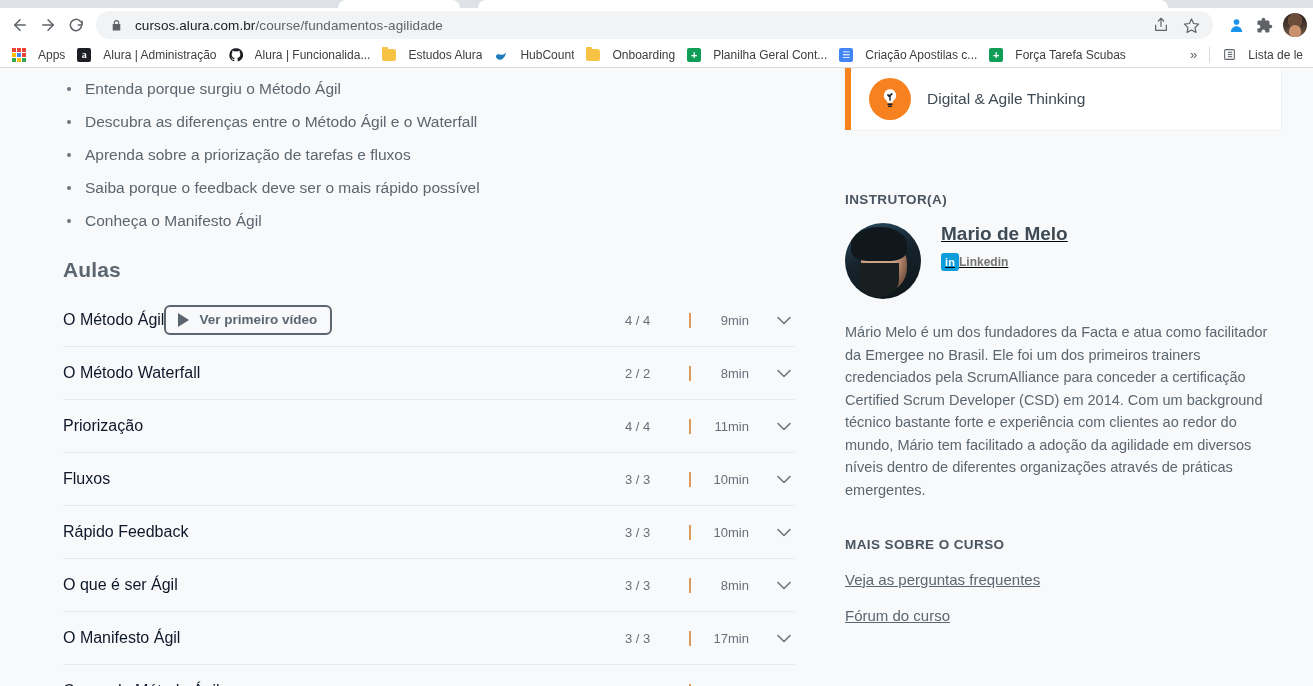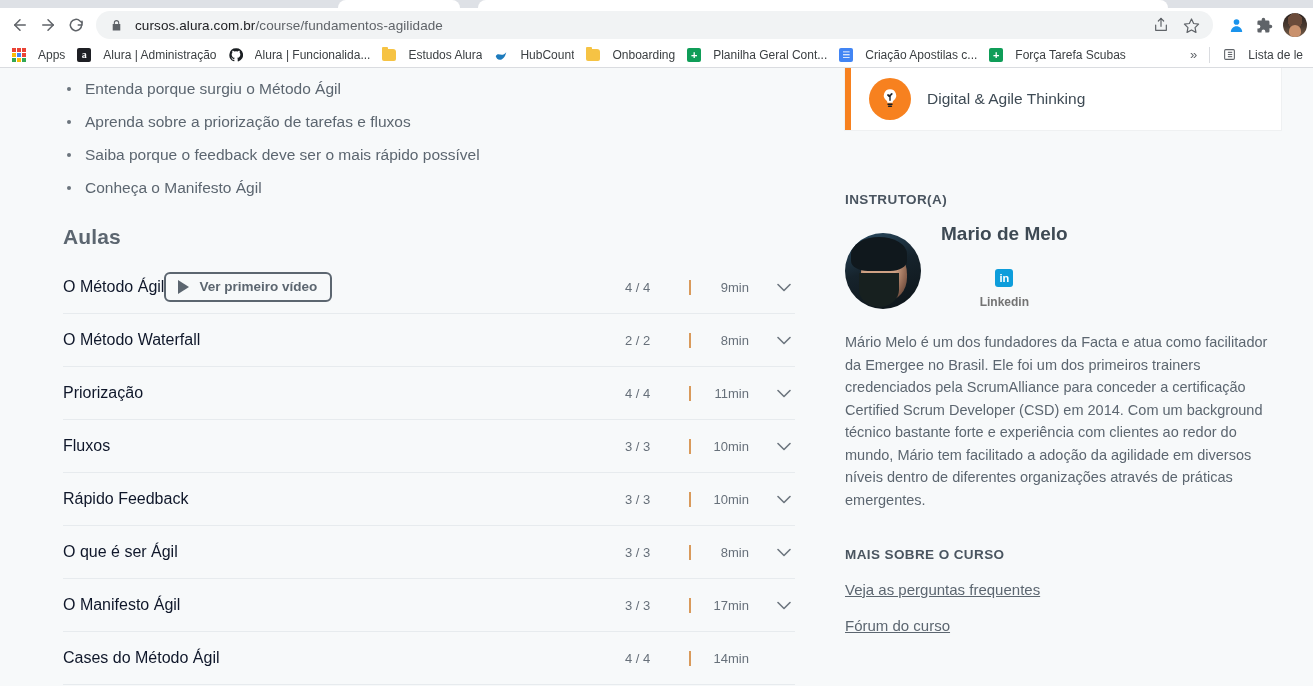--- a/index.html
+++ b/index.html
@@ -192,42 +192,42 @@
     display:flex; align-items:center; justify-content:center;
     margin-right: 16px;
   }
   .card-agile-label { font-size: 15.5px; color:#3e4a54; }
 
   .side-head {
     font-size: 13.5px; font-weight: bold; color:#4a5560;
     letter-spacing: .4px;
     margin: 62px 0 0 0;
   }
-  .instructor { display:flex; align-items:flex-end; margin-top: 16px; }
+  .instructor { display:flex; align-items:flex-start; margin-top: 16px; text-decoration: underline; }
   .inst-photo {
     width: 76px; height: 76px; border-radius: 50%;
     flex: 0 0 auto; margin-right: 20px;
     overflow: hidden; position: relative;
     background: linear-gradient(160deg,#2a4c63 0%, #16232c 45%, #0d1418 100%);
   }
   .inst-photo .face {
     position:absolute; left: 16px; top: 14px; width: 46px; height: 54px;
     background: radial-gradient(ellipse at 40% 35%, #cfa184 0 42%, #8d6450 70%, #3b2a22 100%);
     border-radius: 48% 52% 45% 55%;
   }
   .inst-photo .hair {
     position:absolute; left: 6px; top: 4px; width: 56px; height: 34px;
     background:#10181d; border-radius: 50% 50% 30% 30%;
   }
   .inst-photo .beard {
     position:absolute; left: 14px; top: 40px; width: 40px; height: 34px;
     background:#17201f; border-radius: 0 0 50% 50%;
   }
   .inst-name { font-size: 19px; font-weight: bold; color:#3e4a54; }
-  .linkedin-row { display:flex; align-items:center; gap: 8px; margin-top: 24px; flex-direction: column; }
+  .linkedin-row { display:flex; align-items:center; margin-top: 8px; }
   .li-badge {
     width: 18px; height: 18px; border-radius: 3px; background:#0d9ddb;
     color:#fff; font-size: 11px; font-weight: bold;
     display:flex; align-items:center; justify-content:center;
     font-family:"Liberation Sans", sans-serif;
   }
   .li-label { font-size: 12px; font-weight:bold; color:#737373; }
 
   .bio {
     font-size: 14.5px; line-height: 22.5px; color:#5c6670;
@@ -390,20 +390,21 @@
       <span class="bm-label">Lista de le</span>
     </div>
   </div>
 
   <div class="viewport">
     <div class="page">
 
       <div class="col-main">
         <ul class="benefits">
           <li>Entenda porque surgiu o Método Ágil</li>
+          <li>Descubra as diferenças entre o Método Ágil e o Waterfall</li>
           <li>Aprenda sobre a priorização de tarefas e fluxos</li>
           <li>Saiba porque o feedback deve ser o mais rápido possível</li>
           <li>Conheça o Manifesto Ágil</li>
         </ul>
 
         <h2 class="section-title">Aulas</h2>
 
         <div>
 
           <div class="lesson-row">

